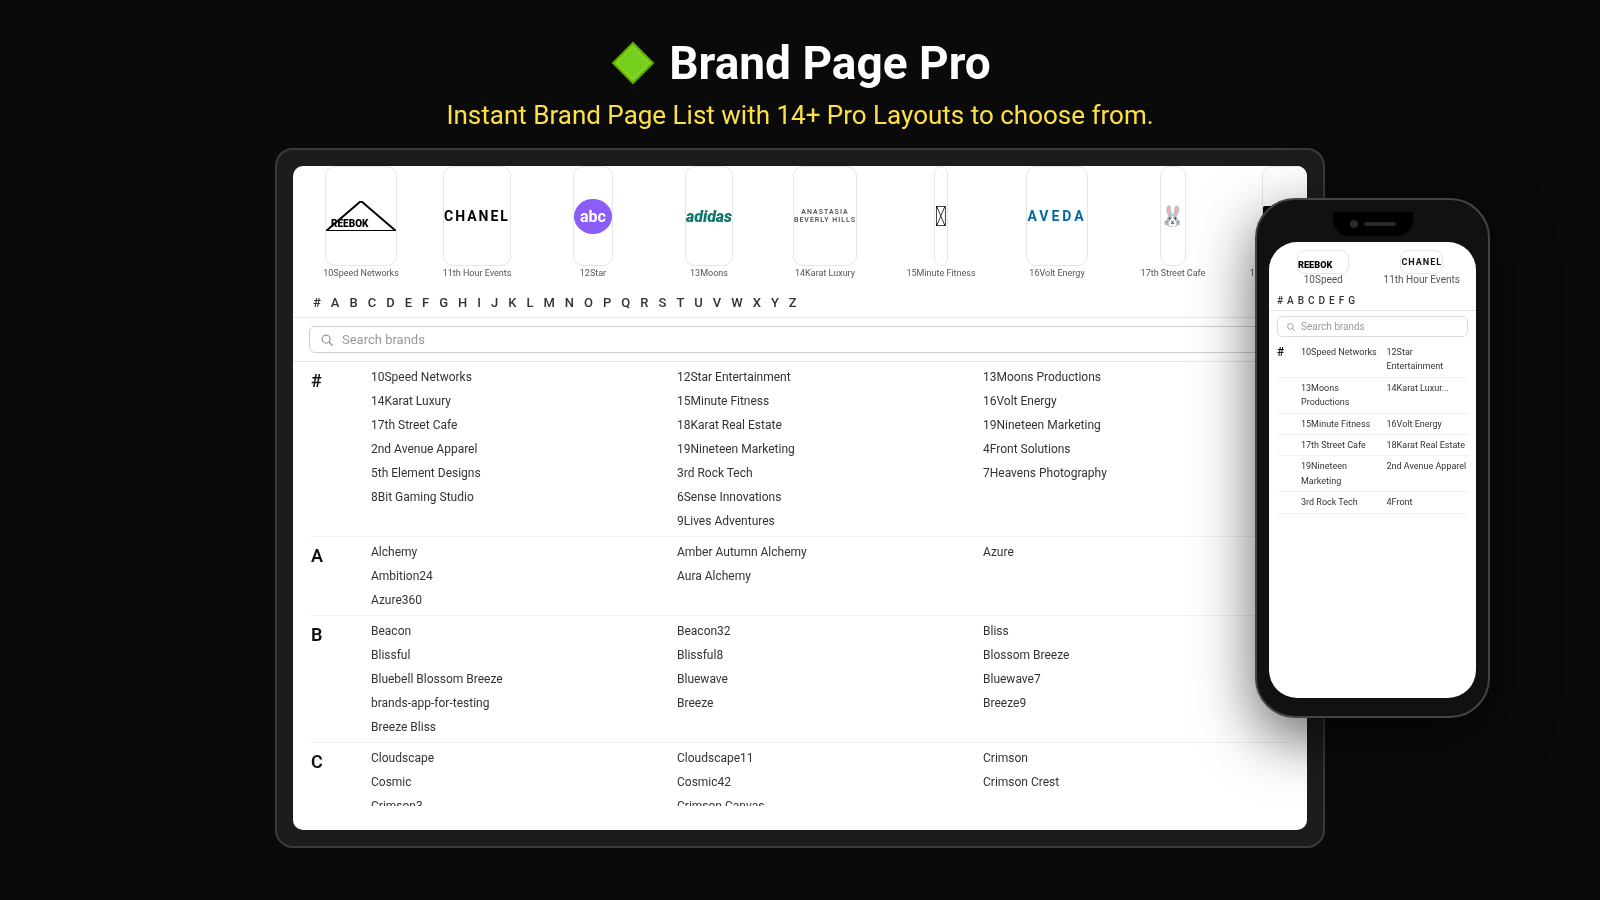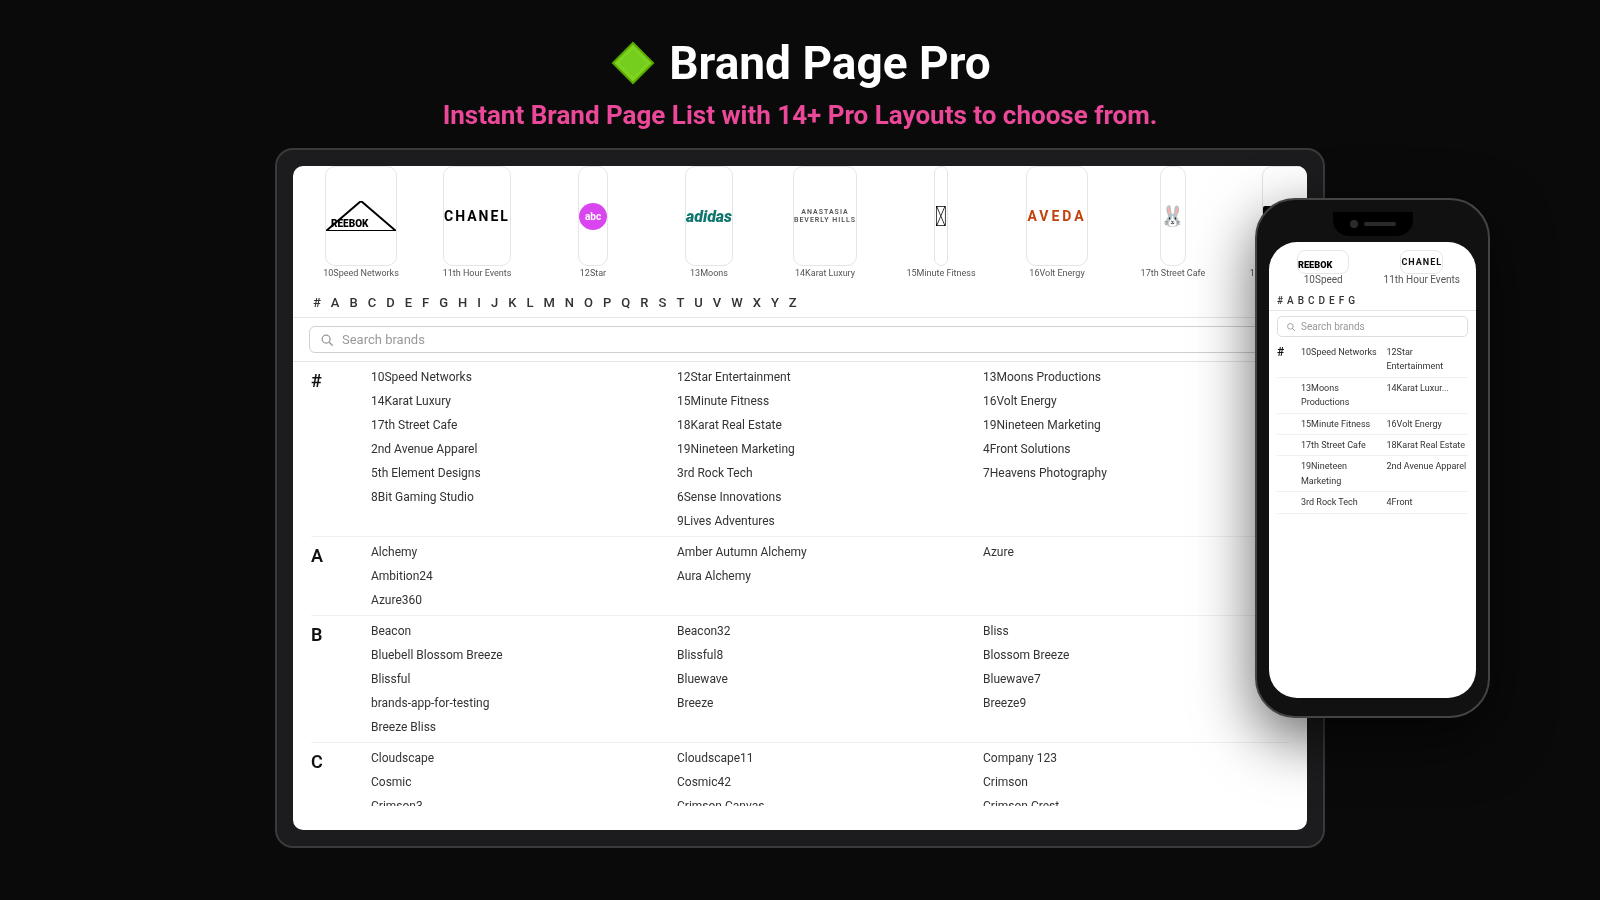--- a/index.html
+++ b/index.html
@@ -29,22 +29,22 @@
       font-weight: 700;
       color: white;
       margin-bottom: 10px;
     }
     .diamond-icon {
       width: 48px;
       height: 48px;
     }
     .header-subtitle {
       font-size: 26px;
-      color: #ec4899;
-      font-weight: 700;
+      color: #fde047;
+      font-weight: 400;
     }
 
     
     .main-container {
       display: flex;
       gap: 0;
       align-items: flex-start;
       justify-content: center;
       width: 100%;
       padding: 0 20px;
@@ -286,24 +286,24 @@
       color: #333;
       line-height: 1.6;
     }
     .logo-chanel {
       font-size: 14px;
       font-weight: 700;
       color: #000;
       letter-spacing: 2px;
     }
     .logo-abc {
-      background: #d946ef;
+      background: #8b5cf6;
       border-radius: 50%;
       color: white;
-      font-size: 10px;
+      font-size: 16px;
       font-weight: 700;
       padding: 8px 6px;
     }
     .logo-adidas {
       font-size: 16px;
       font-style: italic;
       font-weight: 900;
       color: #0f766e;
     }
     .logo-anastasia {
@@ -314,21 +314,21 @@
       text-align: center;
       text-transform: uppercase;
     }
     .logo-apple {
       font-size: 28px;
     }
     .logo-aveda {
       font-size: 14px;
       font-weight: 700;
       letter-spacing: 3px;
-      color: #c2410c;
+      color: #0369a1;
     }
     .logo-bbc {
       display: flex;
       gap: 2px;
     }
     .bbc-box {
       background: #000;
       color: white;
       font-size: 12px;
       font-weight: 700;
@@ -520,22 +520,22 @@
           </div>
           <div class="brand-list-col">
             <span class="brand-name">Azure</span>
           </div>
         </div>
 
         <div class="brand-list-row">
           <div class="brand-list-letter">B</div>
           <div class="brand-list-col">
             <span class="brand-name">Beacon</span>
+            <span class="brand-name">Blissful</span>
             <span class="brand-name">Bluebell Blossom Breeze</span>
-            <span class="brand-name">Blissful</span>
             <span class="brand-name">brands-app-for-testing</span>
             <span class="brand-name">Breeze Bliss</span>
           </div>
           <div class="brand-list-col">
             <span class="brand-name">Beacon32</span>
             <span class="brand-name">Blissful8</span>
             <span class="brand-name">Bluewave</span>
             <span class="brand-name">Breeze</span>
           </div>
           <div class="brand-list-col">
@@ -552,21 +552,20 @@
             <span class="brand-name">Cloudscape</span>
             <span class="brand-name">Cosmic</span>
             <span class="brand-name">Crimson3</span>
           </div>
           <div class="brand-list-col">
             <span class="brand-name">Cloudscape11</span>
             <span class="brand-name">Cosmic42</span>
             <span class="brand-name">Crimson Canvas</span>
           </div>
           <div class="brand-list-col">
-            <span class="brand-name">Company 123</span>
             <span class="brand-name">Crimson</span>
             <span class="brand-name">Crimson Crest</span>
           </div>
         </div>
 
       </div>
     </div>
   </div>
 
   <div class="mobile-mockup">

